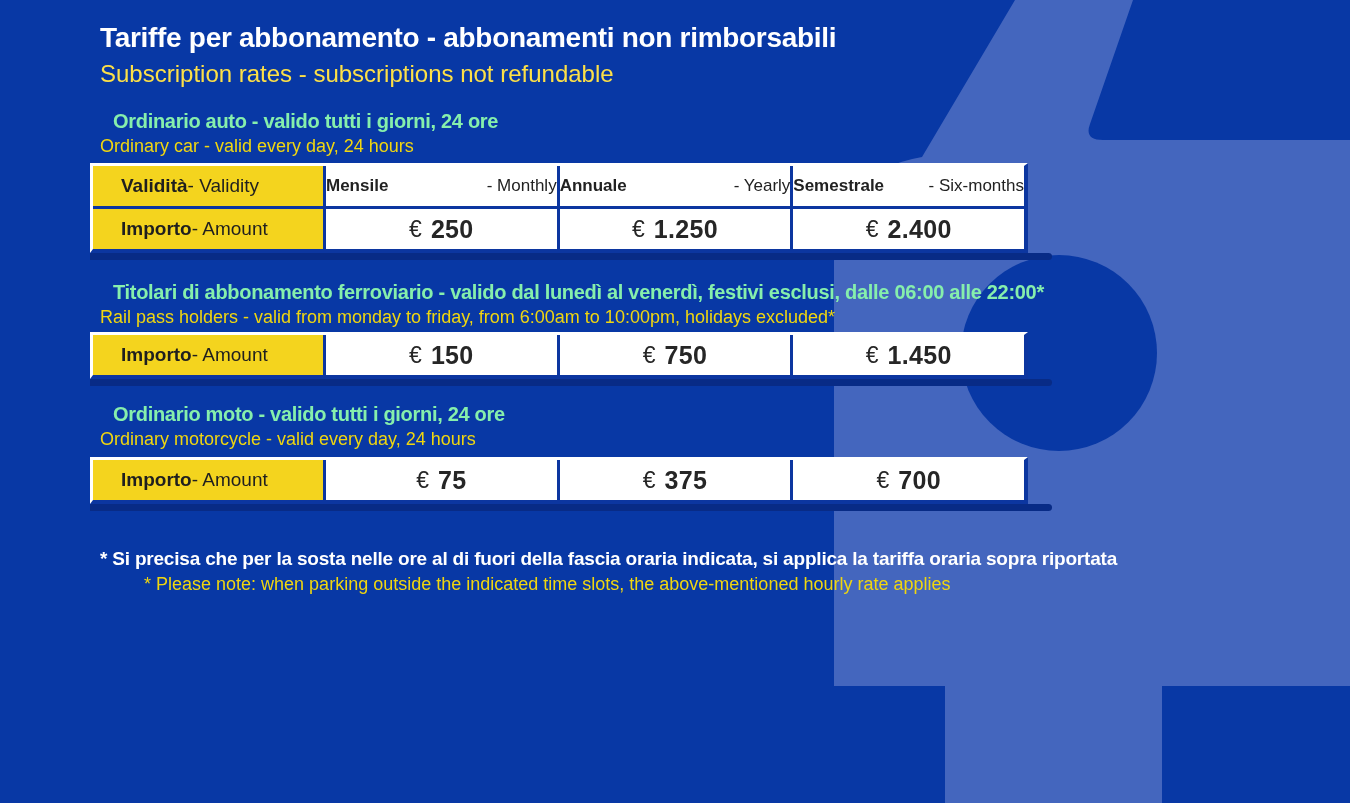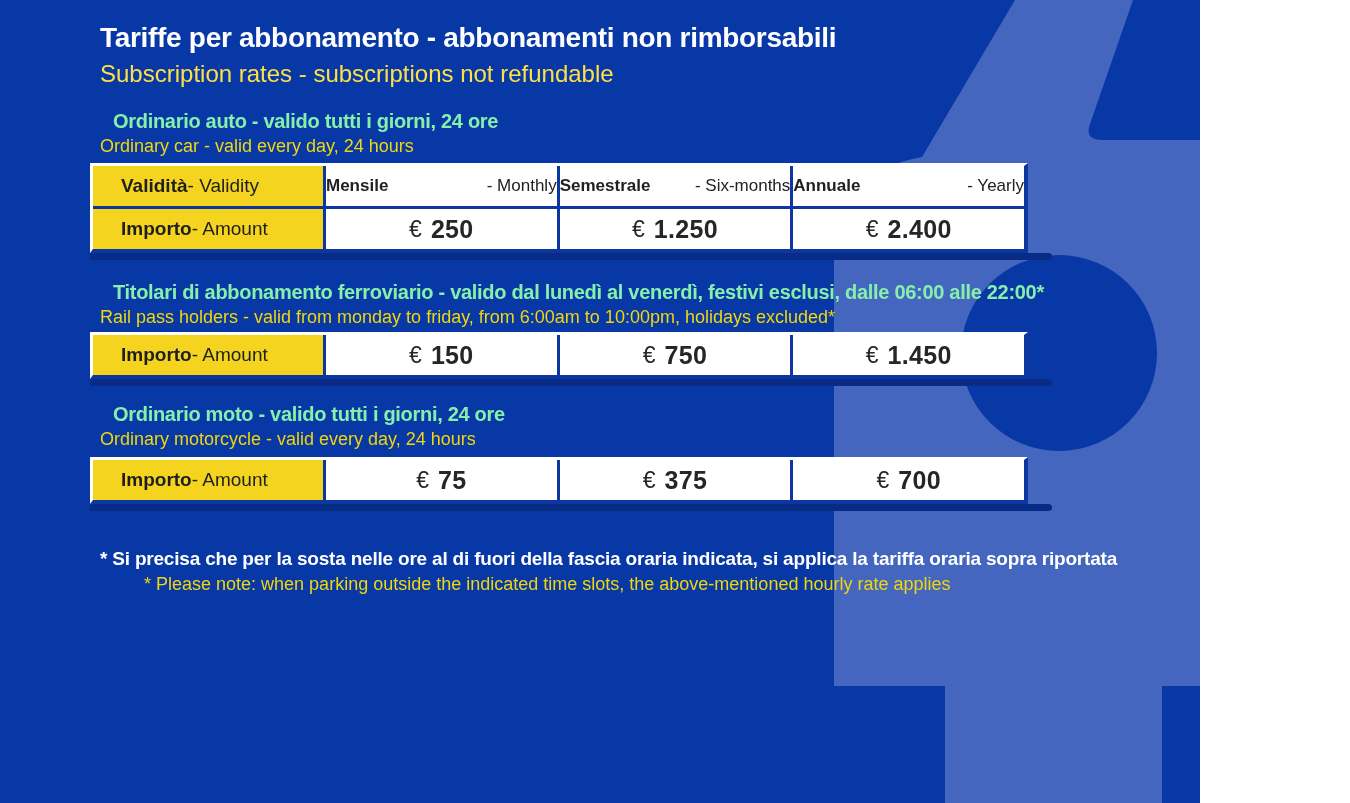--- a/index.html
+++ b/index.html
@@ -1,18 +1,18 @@
 <!DOCTYPE html>
 <html><head>
 <meta charset="utf-8">
 <style>
   html, body { margin: 0; padding: 0; }
   .page {
     position: relative;
-    width: 1200px;
+    width: 1350px;
     height: 803px;
     overflow: hidden;
     font-family: "Liberation Sans", "DejaVu Sans", sans-serif;
     background: #0838A5;
   }
   .bg-art { position: absolute; top: 0; left: 0; }
 
   .abs { position: absolute; }
 
   .title {
@@ -115,27 +115,27 @@
   <div class="tariff-table" style="top:163px">
     <div class="cell cell-label">
       <span class="b">Validità</span>
         <span class="r"> - Validity</span>
     </div>
     <div class="cell cell-head">
       <span class="b">Mensile</span>
         <span class="r"> - Monthly</span>
     </div>
     <div class="cell cell-head">
+      <span class="b">Annuale</span>
+        <span class="r"> - Yearly</span>
+    </div>
+    <div class="cell cell-head">
       <span class="b">Semestrale</span>
         <span class="r"> - Six-months</span>
     </div>
-    <div class="cell cell-head">
-      <span class="b">Annuale</span>
-        <span class="r"> - Yearly</span>
-    </div>
 
     <div class="cell cell-label">
       <span class="b">Importo</span>
         <span class="r"> - Amount</span>
     </div>
     <div class="cell cell-value">
       <span class="euro">€</span>
         <span class="amount">250</span>
     </div>
     <div class="cell cell-value">

